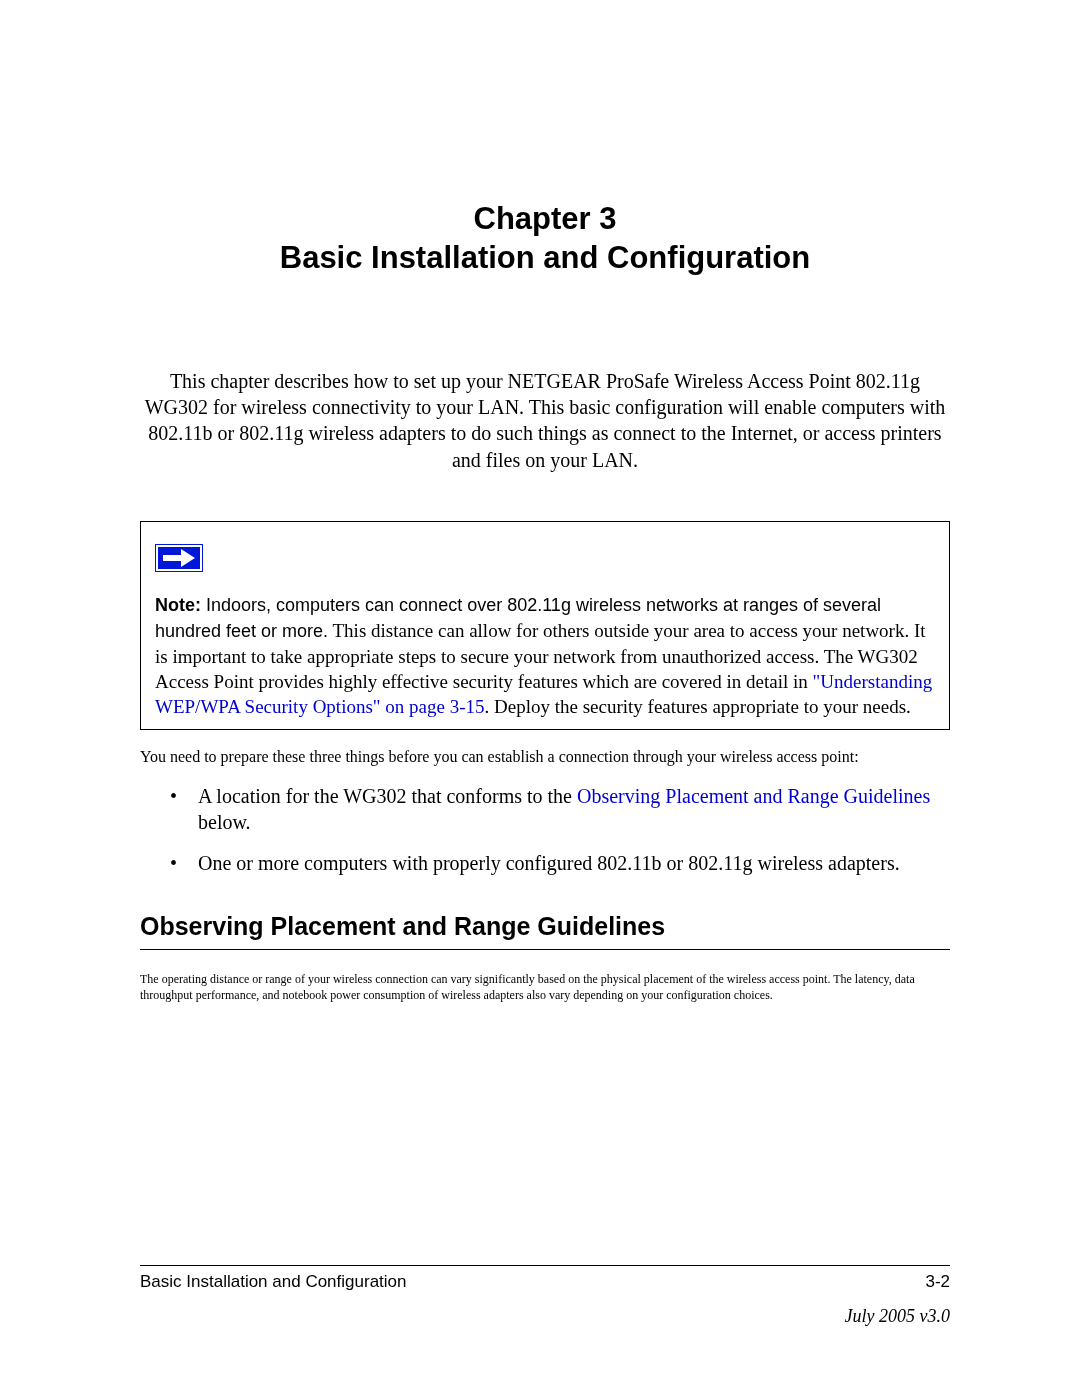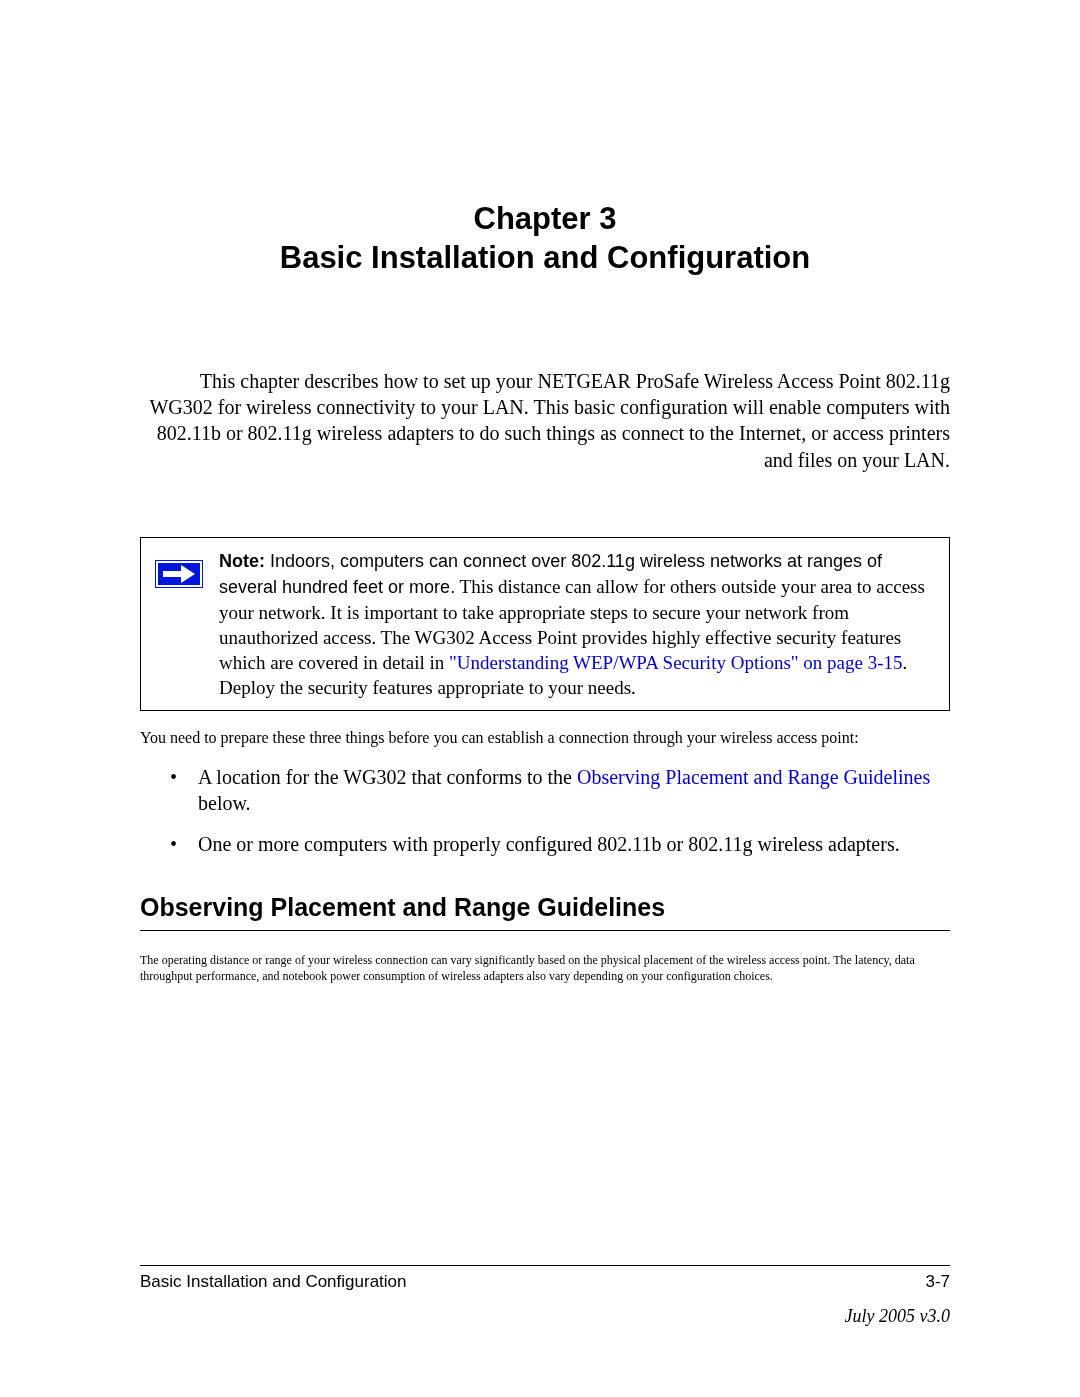--- a/index.html
+++ b/index.html
@@ -20,30 +20,31 @@
     text-align: center;
     font-family: Arial, Helvetica, sans-serif;
     font-weight: bold;
     font-size: 31px;
     line-height: 1.25;
     margin: 0 0 90px 0;
   }
   .intro {
     font-size: 20px;
     line-height: 1.32;
-    margin: 0 0 64px 0;
-    text-align: right;
+    margin: 0 0 48px 0;
+    text-align: center;
   }
   .note-box {
     border: 1px solid #000;
     padding: 10px 14px 10px 14px;
     display: flex;
     align-items: flex-start;
     gap: 16px;
     margin-bottom: 16px;
+    flex-direction: column;
   }
   .note-icon {
     flex: 0 0 auto;
     margin-top: 12px;
   }
   .note-text {
     font-size: 19px;
     line-height: 1.32;
   }
   .note-text .bold {
@@ -158,18 +159,18 @@
   </ul>
 
   <h2 class="section">Observing Placement and Range Guidelines</h2>
 
   <p class="section-body">The operating distance or range of your wireless connection can vary significantly based on the physical placement of the wireless access point. The latency, data throughput performance, and notebook power consumption of wireless adapters also vary depending on your configuration choices.</p>
 
   <div class="footer">
     <div class="footer-rule"></div>
     <div class="footer-row">
       <span>Basic Installation and Configuration</span>
-      <span>3-7</span>
+      <span>3-2</span>
     </div>
     <div class="footer-date">July 2005 v3.0</div>
   </div>
 
 </div>
 
 </body></html>

